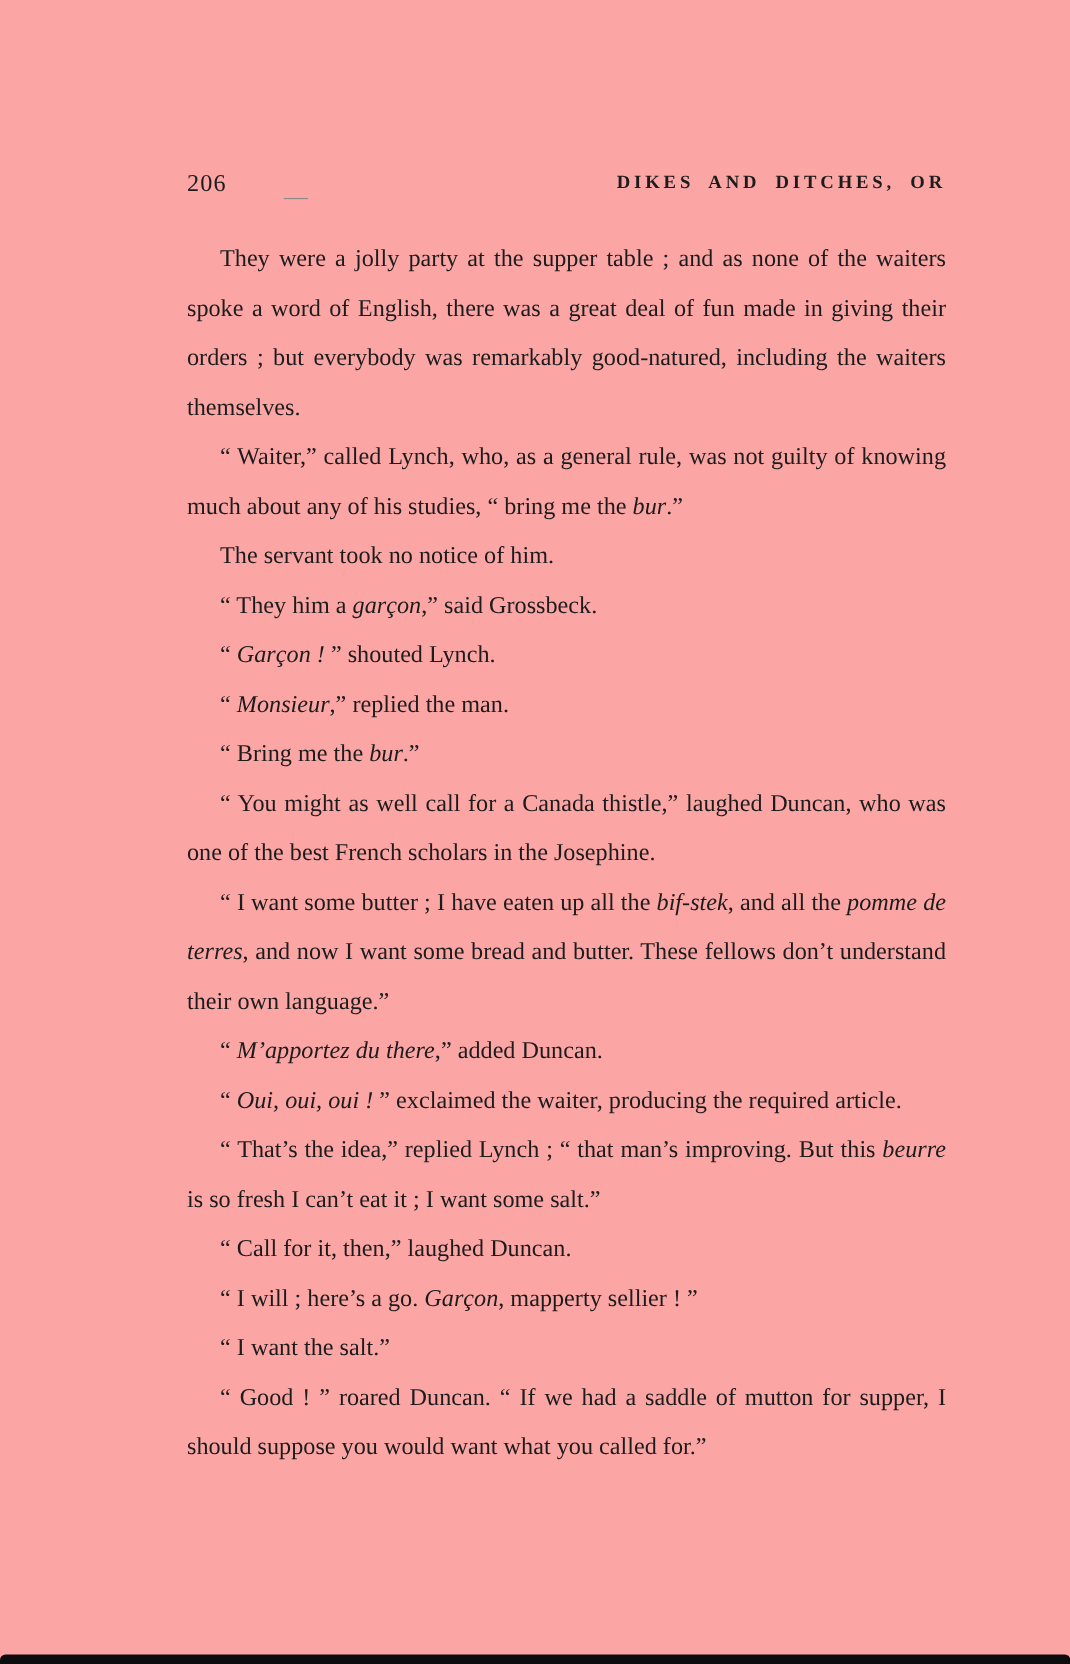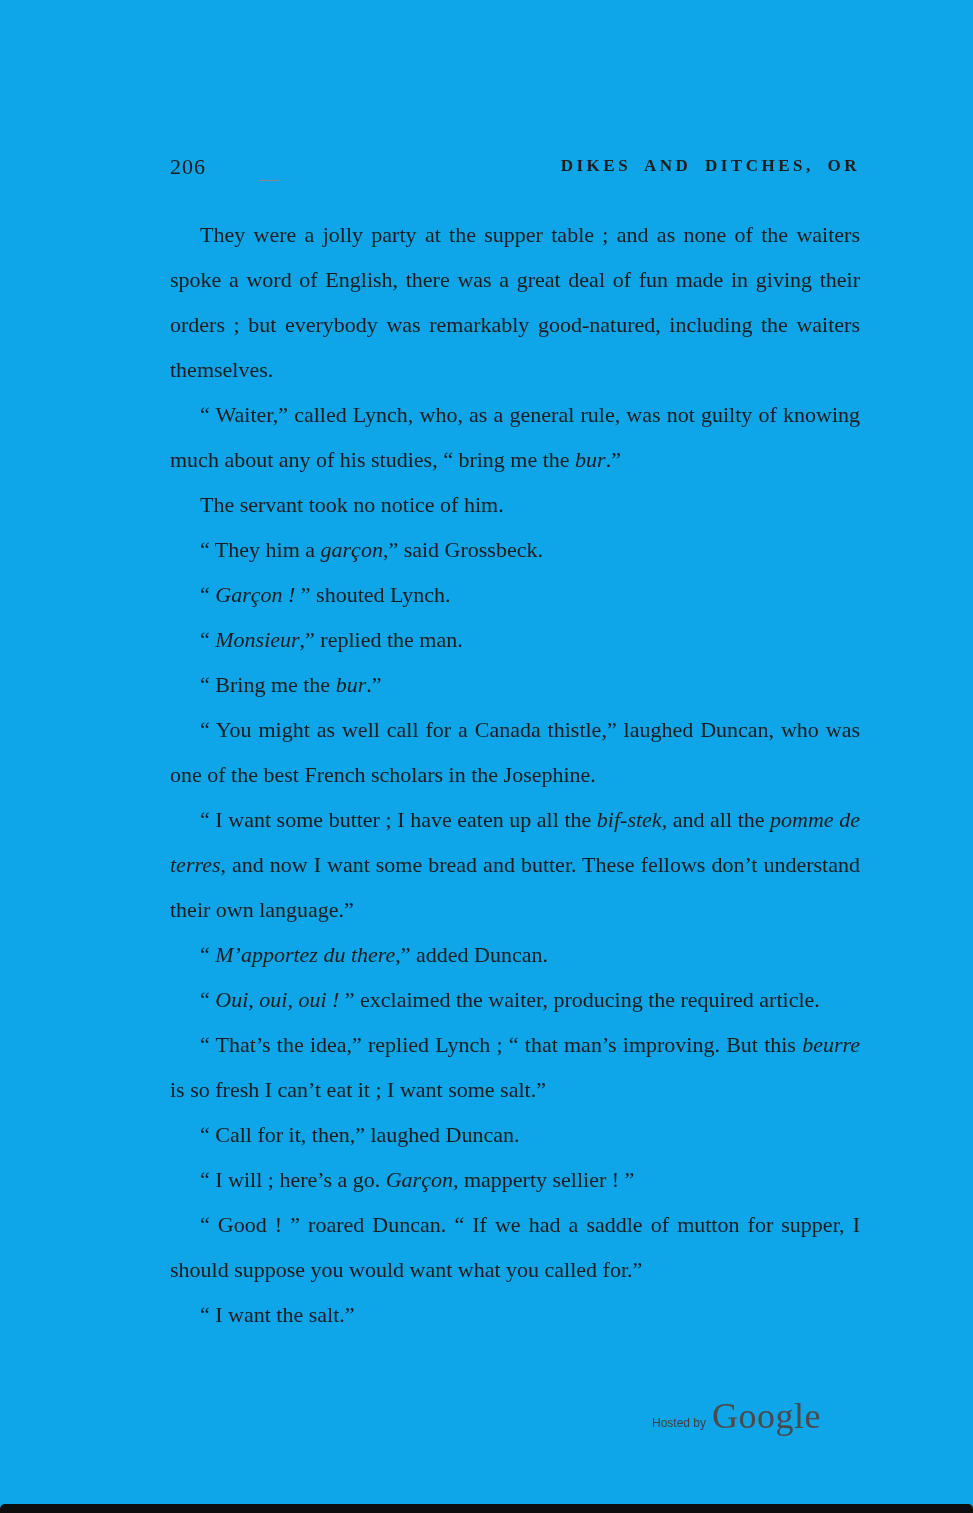--- a/index.html
+++ b/index.html
@@ -5,21 +5,21 @@
   * { margin: 0; padding: 0; box-sizing: border-box; }
   html, body {
     width: 973px;
     background: #ffffff;
     font-family: "Liberation Serif", serif;
   }
   .scan-page {
     position: relative;
     width: 973px;
     height: 1513px;
-    background: #0ea5e9;
+    background: #fca5a5;
     color: #1c1c1c;
     overflow: hidden;
   }
   .page-header {
     position: absolute;
     top: 152px;
     left: 170px;
     width: 690px;
     height: 32px;
   }
@@ -115,24 +115,20 @@
       <p><span>“ </span><i>Garçon !</i><span> ” shouted Lynch.</span></p>
       <p><span>“ </span><i>Monsieur</i><span>,” replied the man.</span></p>
       <p><span>“ Bring me the </span><i>bur</i><span>.”</span></p>
       <p><span>“ You might as well call for a Canada thistle,” laughed Duncan, who was one of the best French scholars in the Josephine.</span></p>
       <p><span>“ I want some butter ; I have eaten up all the </span><i>bif-stek</i><span>, and all the </span><i>pomme de terres</i><span>, and now I want some bread and butter.  These fellows don’t understand their own language.”</span></p>
       <p><span>“ </span><i>M’apportez du there</i><span>,” added Duncan.</span></p>
       <p><span>“ </span><i>Oui, oui, oui !</i><span> ” exclaimed the waiter, producing the required article.</span></p>
       <p><span>“ That’s the idea,” replied Lynch ;  “ that man’s improving.   But this </span><i>beurre</i><span> is so fresh I can’t eat it ; I want some salt.”</span></p>
       <p><span>“ Call for it, then,” laughed Duncan.</span></p>
       <p><span>“ I will ; here’s a go.   </span><i>Garçon</i><span>, mapperty sellier ! ”</span></p>
+      <p><span>“ I want the salt.”</span></p>
       <p><span>“ Good ! ”  roared Duncan.   “ If we had a saddle of mutton for supper, I should suppose you would want what you called for.”</span></p>
-      <p><span>“ I want the salt.”</span></p>
     </div>
 
-  <div class="scan-footer">
-    <span class="hosted-by">Hosted by</span>
-    <span class="google-logo">Google</span>
-  </div>
 
   <div class="bottom-edge"></div>
 
 </div>
 
 </body></html>

